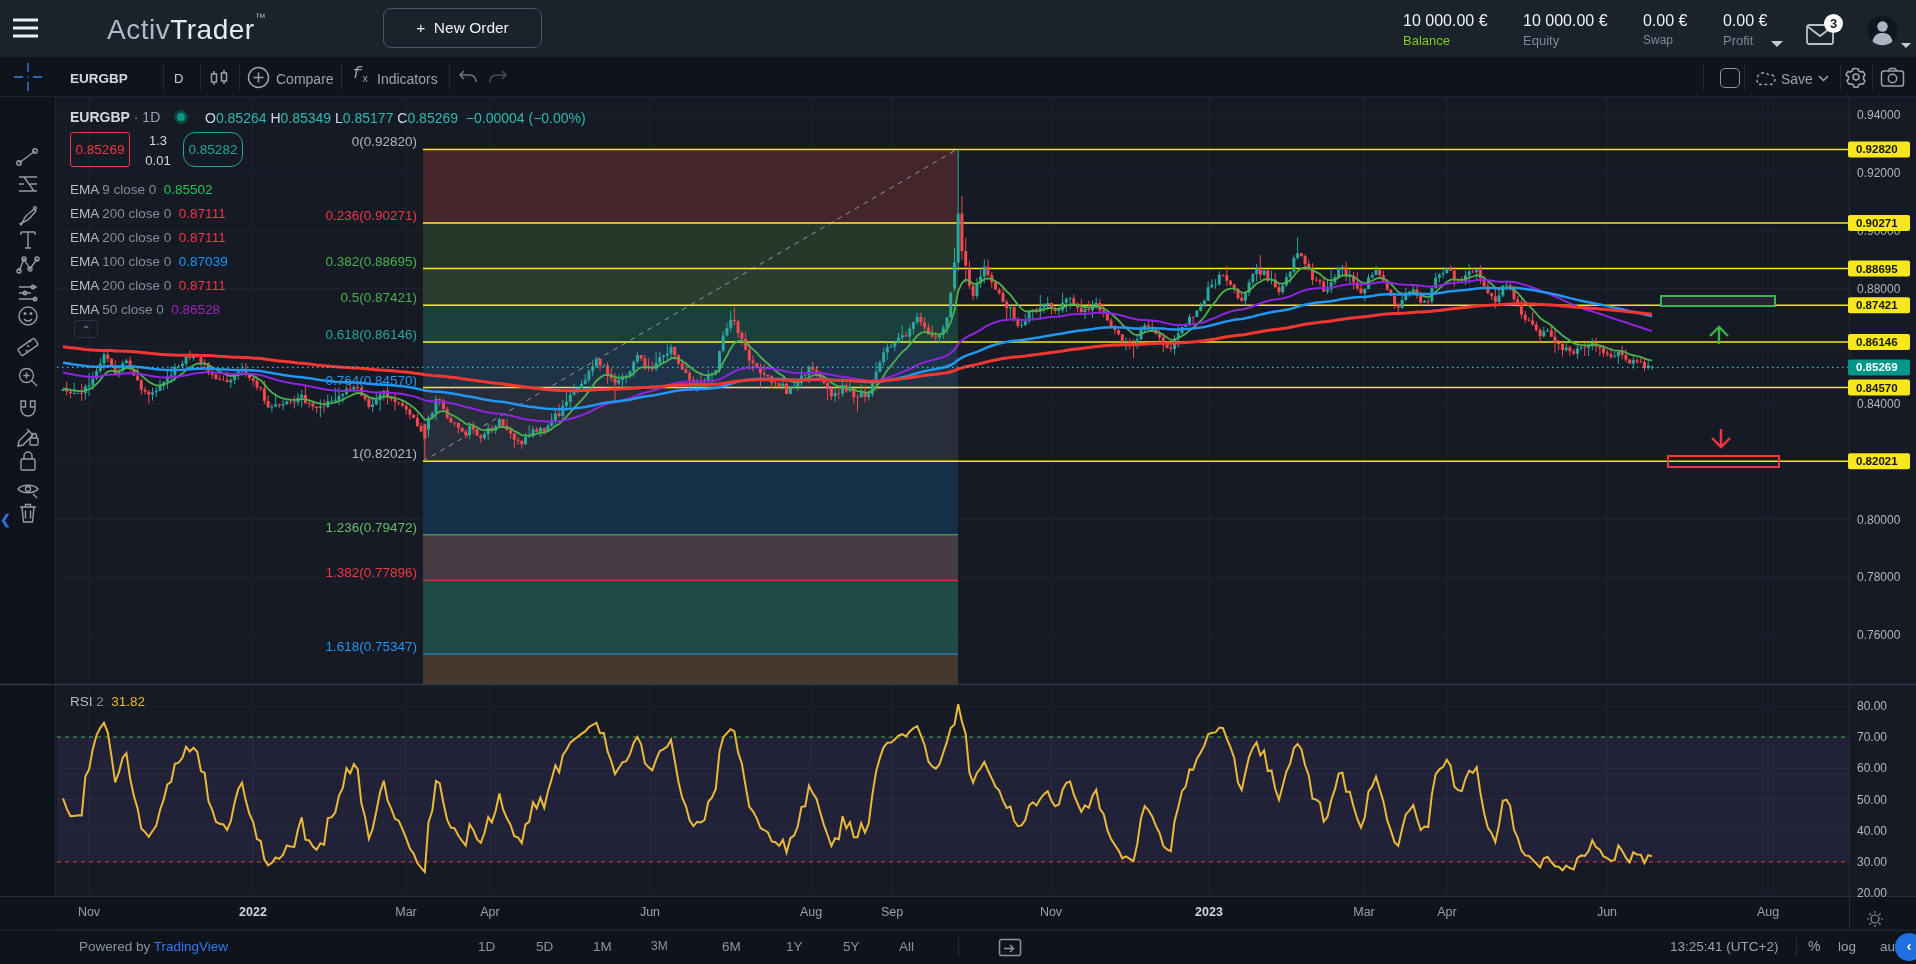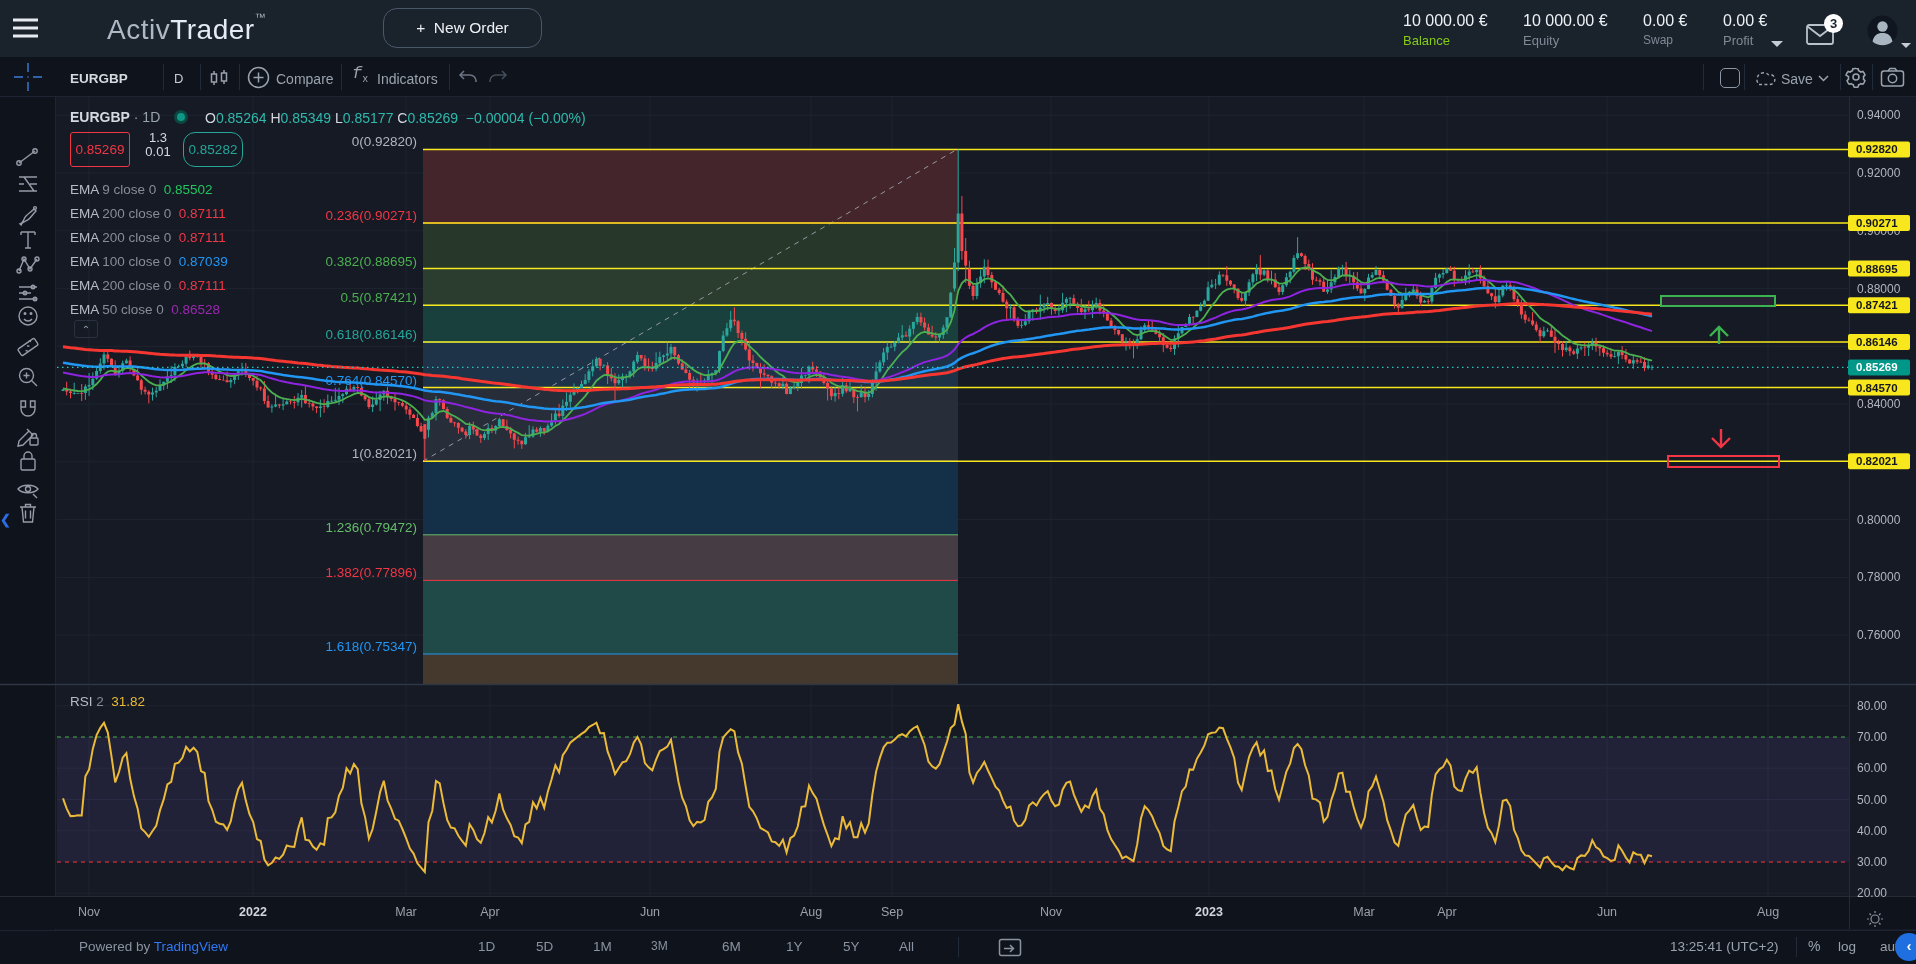--- a/index.html
+++ b/index.html
@@ -142,21 +142,21 @@
 <g stroke="#8a93a0" stroke-width="1.2" fill="none">
       <circle cx="1875" cy="919" r="4"></circle>
       <path d="M1875 911v2M1875 925v2M1867 919h2M1881 919h2M1869.5 913.5l1.5 1.5M1879 923l1.5 1.5M1880.5 913.5L1879 915M1871 923l-1.5 1.5"></path>
     </g>
 </svg>
 
 <svg class="abs" style="left:12px;top:17px" width="27" height="22">
     <path d="M1 3h25M1 11h25M1 19h25" stroke="#e8ecf0" stroke-width="3"></path>
   </svg>
 <div class="abs" style="left:107px;top:11px;font-size:28px;letter-spacing:0.5px"><span style="color:#aeb9c5">Activ</span><span style="color:#e4ebf2">Trader</span><span style="color:#aeb9c5;font-size:11px;vertical-align:18px">™</span></div>
-<div class="abs" style="left:383px;top:8px;width:159px;height:40px;border:1px solid #4a5768;border-radius:14px;color:#eef1f4;font-size:15.5px;text-align:center;line-height:38px">+&nbsp;&nbsp;New Order</div>
+<div class="abs" style="left:383px;top:8px;width:159px;height:40px;border:1px solid #4a5768;border-radius:8px;color:#eef1f4;font-size:15.5px;text-align:center;line-height:38px">+&nbsp;&nbsp;New Order</div>
 <div class="abs" style="left:1403px;top:12px;font-size:16px;color:#eef1f4">10 000.00 €</div>
 <div class="abs" style="left:1403px;top:33px;font-size:13px;color:#84cc16">Balance</div>
 <div class="abs" style="left:1523px;top:12px;font-size:16px;color:#eef1f4">10 000.00 €</div>
 <div class="abs" style="left:1523px;top:33px;font-size:13px;color:#7f8a96">Equity</div>
 <div class="abs" style="left:1643px;top:12px;font-size:16px;color:#eef1f4">0.00 €</div>
 <div class="abs" style="left:1643px;top:33px;font-size:12px;color:#7f8a96">Swap</div>
 <div class="abs" style="left:1723px;top:12px;font-size:16px;color:#eef1f4">0.00 €</div>
 <div class="abs" style="left:1723px;top:33px;font-size:13px;color:#7f8a96">Profit</div>
 <svg class="abs" style="left:1770px;top:40px" width="14" height="9">
     <path d="M1 1l6 6 6-6z" fill="#c6ccd3"></path>
@@ -304,21 +304,21 @@
       </g>
   </g>
 </svg>
 
 <div class="abs" style="left:0;top:512px;color:#2d6be0;font-size:13px;font-weight:bold">❮</div>
 
 <div class="abs" style="left:70px;top:109px;font-size:14px;color:#d5d9e0"><b>EURGBP</b> <span style="color:#9aa3ad">· 1D</span></div>
 <div class="abs" style="left:174px;top:110px;width:14px;height:14px;border-radius:50%;background:#0e9888;border:3px solid #0c4741"></div>
 <div class="abs" style="left:205px;top:110px;font-size:14px;color:#d5d9e0">O<span style="color:#2fb9ad">0.85264&nbsp;</span>H<span style="color:#2fb9ad">0.85349&nbsp;</span>L<span style="color:#2fb9ad">0.85177&nbsp;</span>C<span style="color:#2fb9ad">0.85269&nbsp;&nbsp;−0.00004 (−0.00%)</span></div>
 <div class="abs" style="left:70px;top:132px;width:60px;height:35px;border:1px solid #f23645;border-radius:3px;color:#f23645;font-size:13.5px;text-align:center;line-height:33px">0.85269</div>
-<div class="abs" style="left:141px;top:131px;font-size:13px;color:#d5d9e0;text-align:center;width:34px;line-height:14px">1.3<br>0.01</div>
+<div class="abs" style="left:141px;top:131px;font-size:13px;color:#d5d9e0;text-align:center;width:34px;line-height:20px">1.3<br>0.01</div>
 <div class="abs" style="left:183px;top:132px;width:60px;height:35px;border:1px solid #26a69a;border-radius:12px;color:#26a69a;font-size:13.5px;text-align:center;line-height:33px">0.85282</div>
 <div class="abs" style="left:70px;top:178px;font-size:13.5px;color:#b7bcc4;line-height:24px">
   EMA <span style="color:#868c98">9 close 0</span> <span style="color:#22c55e">&nbsp;0.85502</span><br>
   EMA <span style="color:#868c98">200 close 0</span> <span style="color:#f23645">&nbsp;0.87111</span><br>
   EMA <span style="color:#868c98">200 close 0</span> <span style="color:#f23645">&nbsp;0.87111</span><br>
   EMA <span style="color:#868c98">100 close 0</span> <span style="color:#2196f3">&nbsp;0.87039</span><br>
   EMA <span style="color:#868c98">200 close 0</span> <span style="color:#f23645">&nbsp;0.87111</span><br>
   EMA <span style="color:#868c98">50 close 0</span> <span style="color:#9c27b0">&nbsp;0.86528</span>
 </div>
 <div class="abs" style="left:74px;top:320px;width:24px;height:18px;border:1px solid #2a3140;border-radius:3px;color:#9aa3ad;font-size:10px;text-align:center;line-height:17px">⌃</div>

